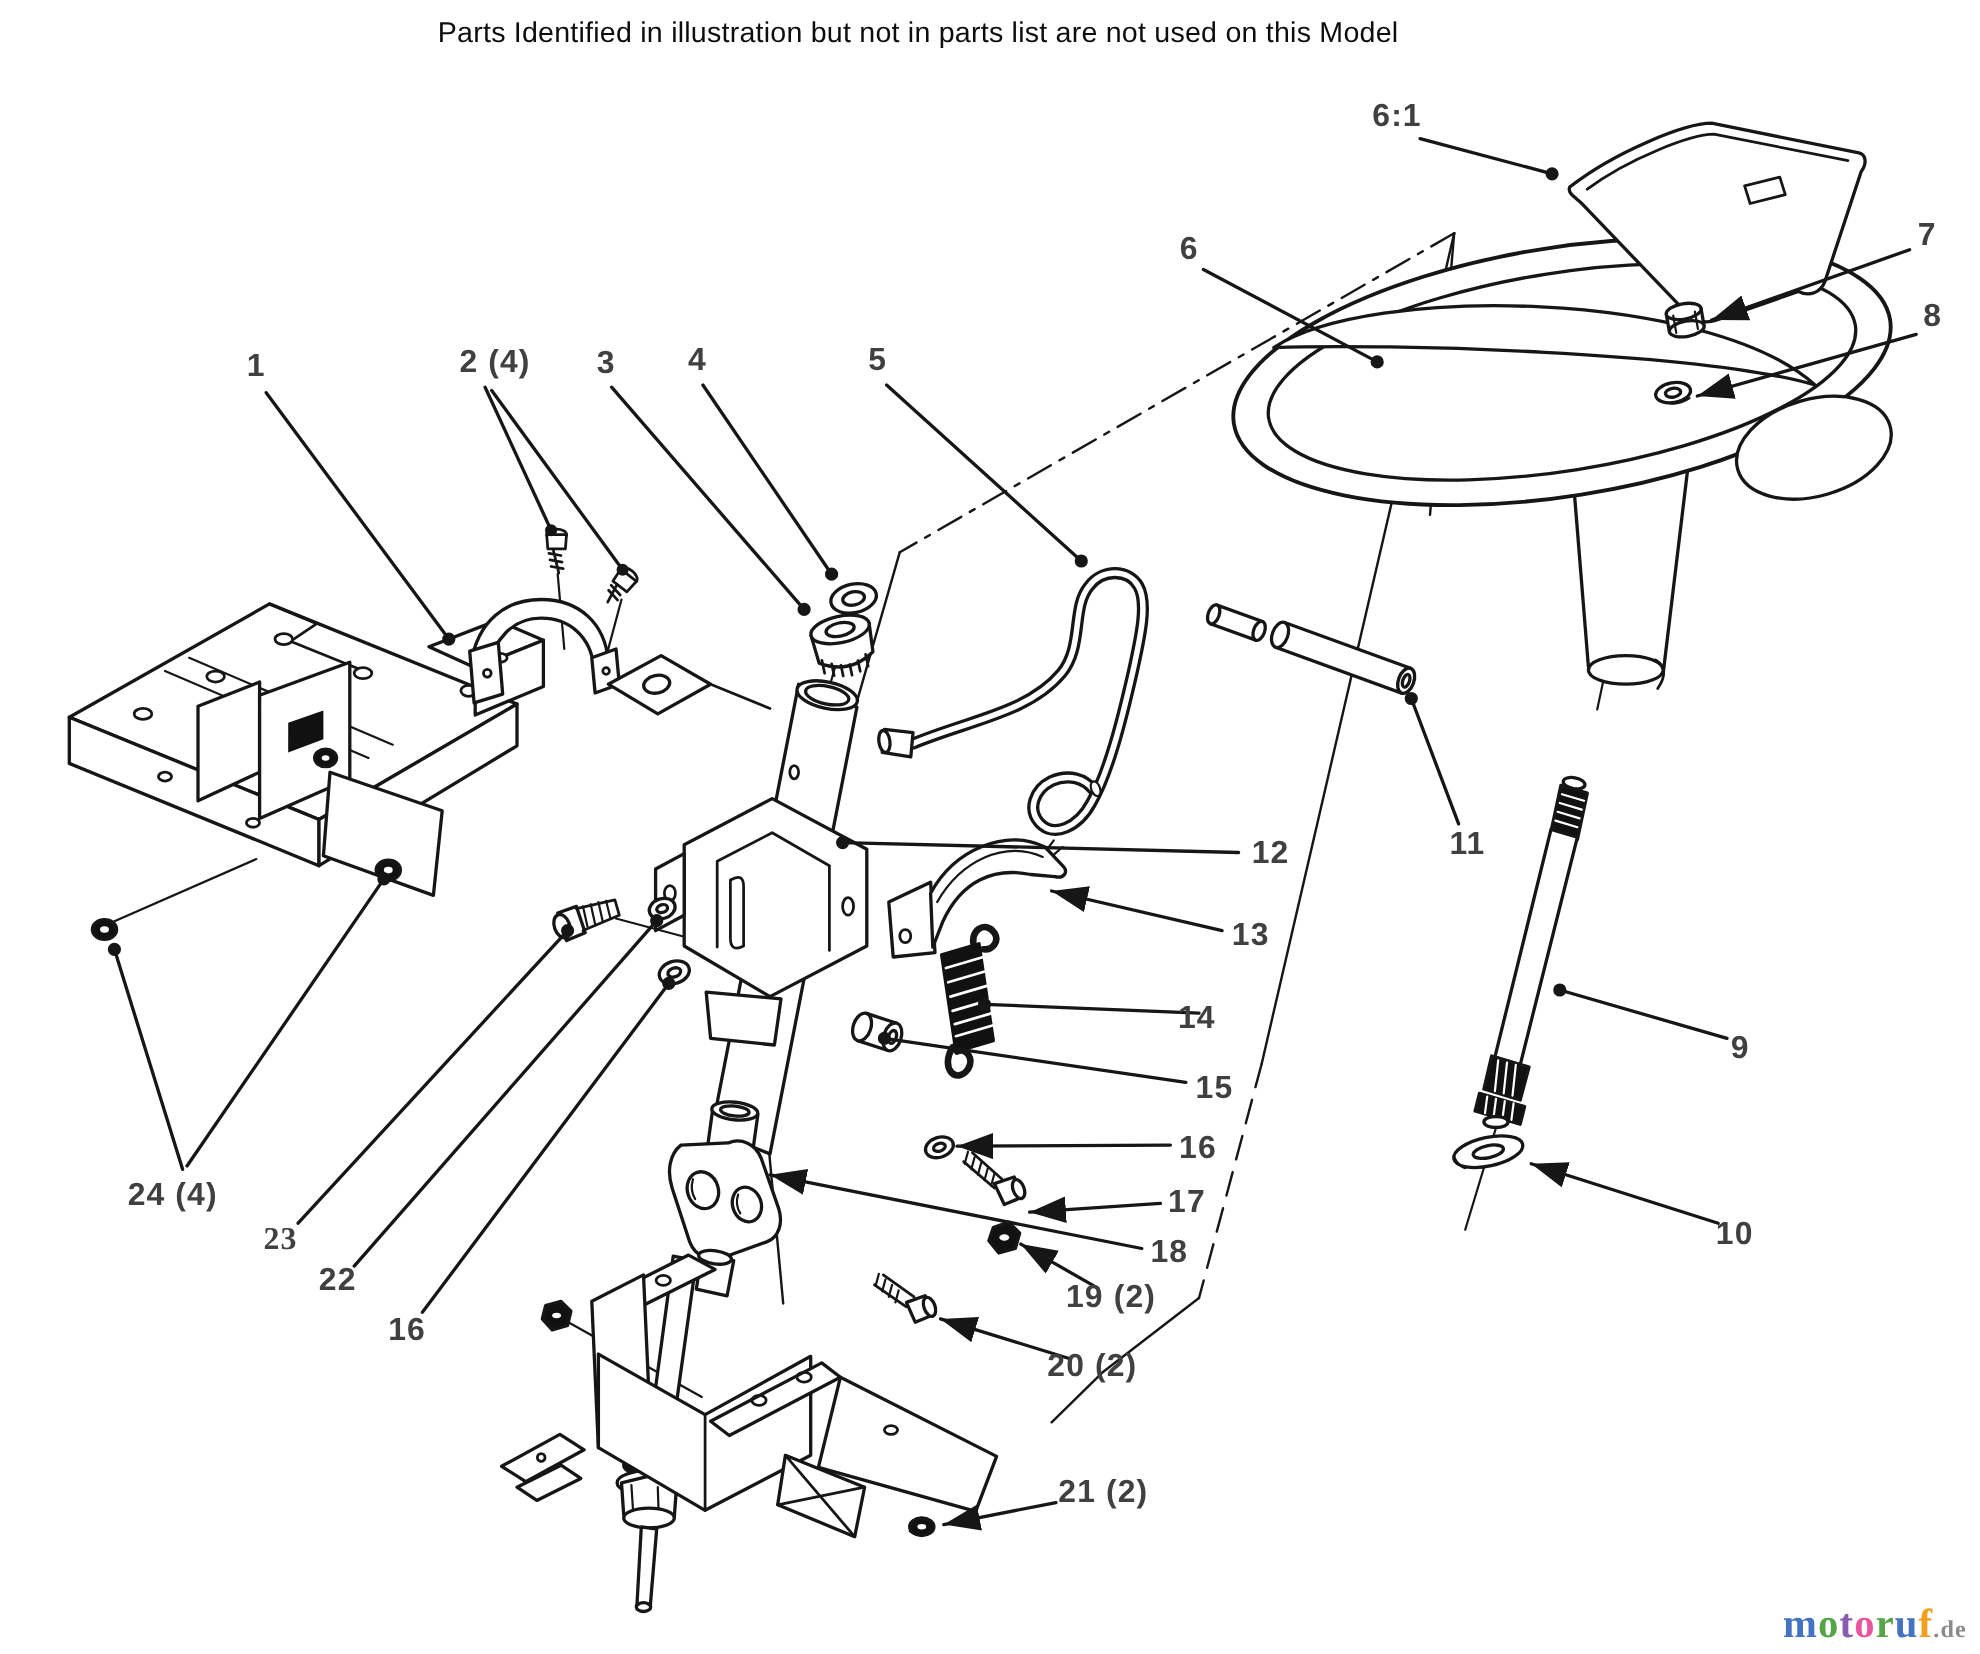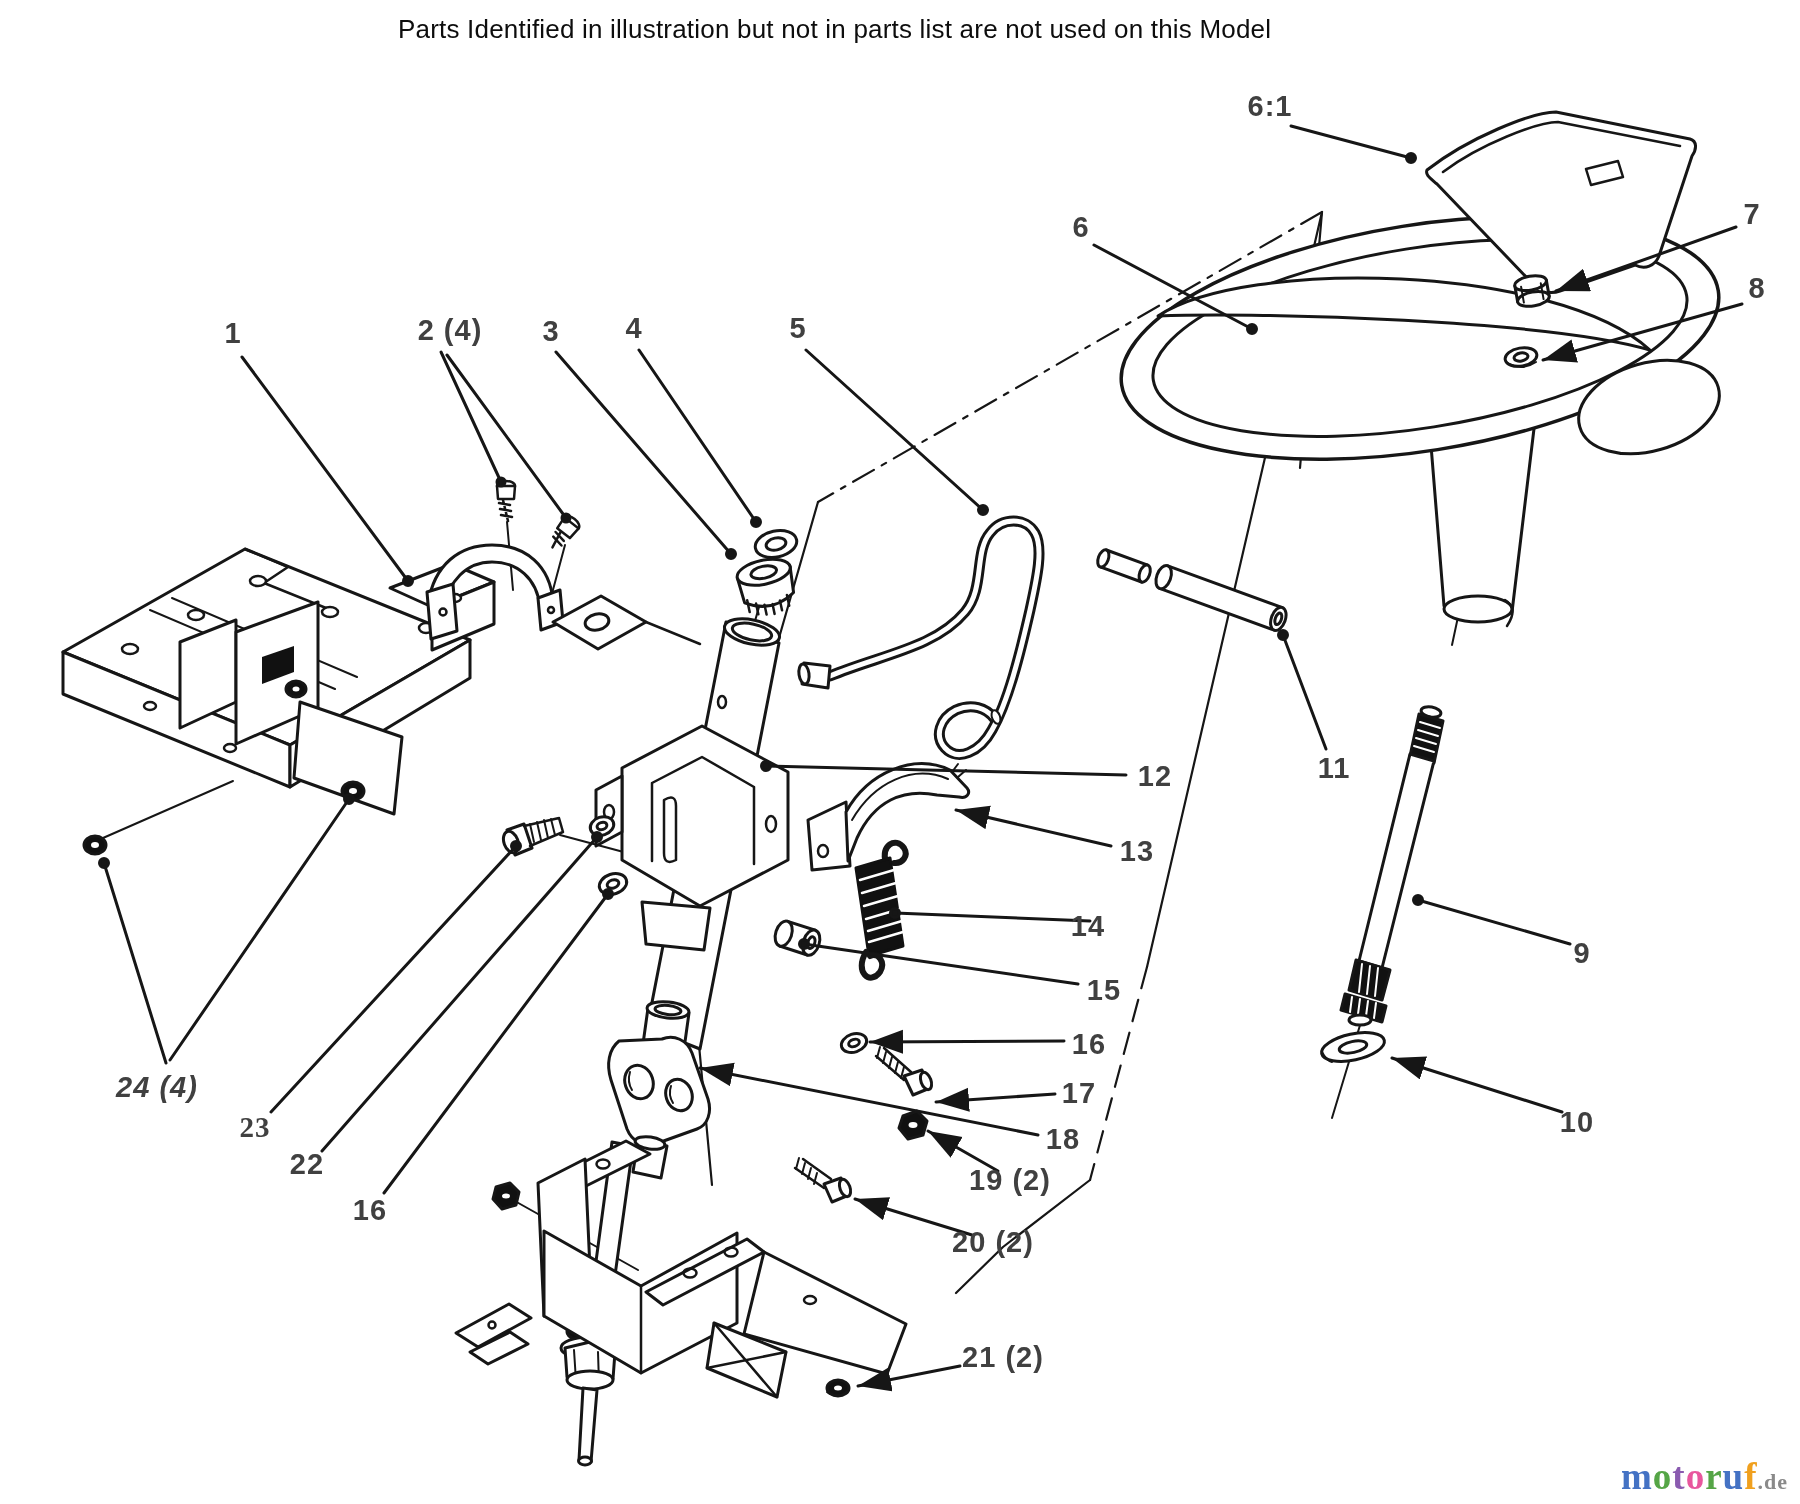--- a/index.html
+++ b/index.html
@@ -379,18 +379,18 @@
       <div class="callout" style="left: 1088px; top: 926px;">14</div>
       <div class="callout" style="left: 1104px; top: 990px; text-align: center;">15</div>
       <div class="callout" style="left: 1089px; top: 1044px;">16</div>
       <div class="callout" style="left: 1079px; top: 1093px;">17</div>
       <div class="callout" style="left: 1063px; top: 1139px;">18</div>
       <div class="callout" style="left: 1010px; top: 1180px;">19 (2)</div>
       <div class="callout" style="left: 993px; top: 1242px;">20 (2)</div>
       <div class="callout" style="left: 1003px; top: 1357px;">21 (2)</div>
       <div class="callout" style="left: 307px; top: 1164px;">22</div>
       <div class="callout" style="left: 255px; top: 1127px; font-family: Liberation Serif, serif;">23</div>
-      <div class="callout" style="left: 157px; top: 1087px; font-style: italic;">24 (4)</div>
+      <div class="callout" style="left: 157px; top: 1087px;">24 (4)</div>
       <div class="callout" style="left: 370px; top: 1210px;">16</div>
     </div>
 
   <div id="watermark"><span style="color: rgb(68, 114, 196);">m</span><span style="color: rgb(85, 165, 70);">o</span><span style="color: rgb(138, 91, 176);">t</span><span style="color: rgb(232, 87, 158);">o</span><span style="color: rgb(85, 165, 70);">r</span><span style="color: rgb(68, 114, 196);">u</span><span style="color: rgb(240, 160, 30);">f</span><span class="suffix" style="color: rgb(138, 138, 138);">.de</span></div>
 </div>
 
 </body></html>

